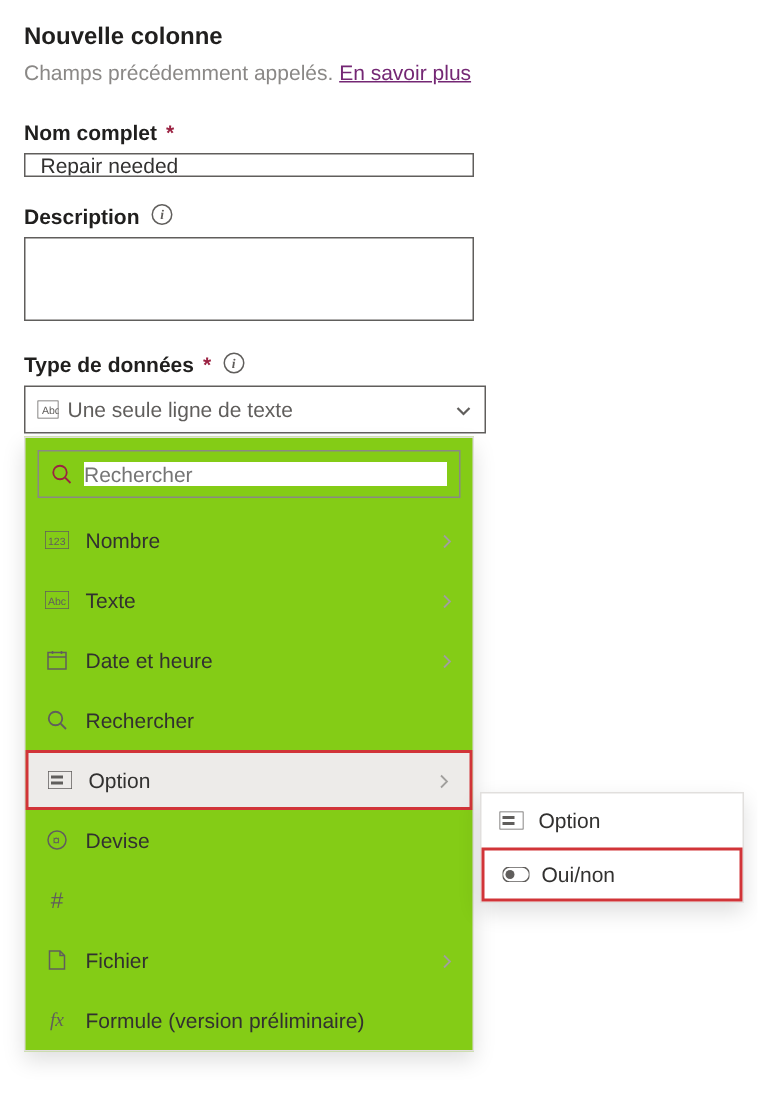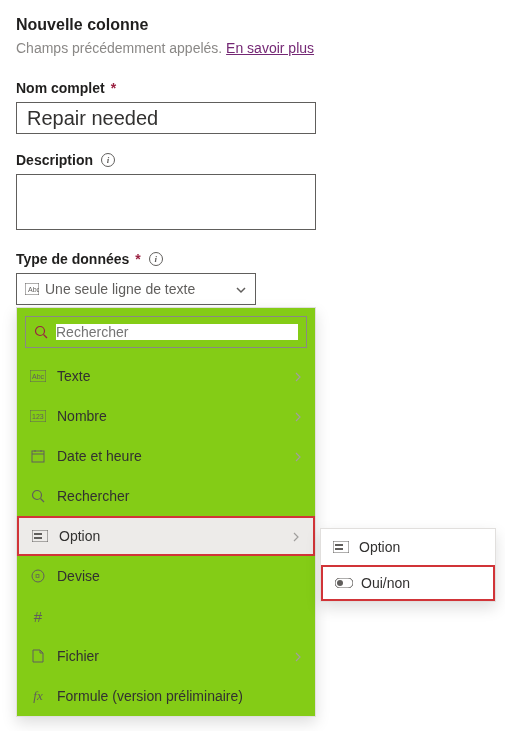--- a/index.html
+++ b/index.html
@@ -34,21 +34,20 @@
     }
     .field-group {
       margin-bottom: 18px;
     }
     .field-label {
       font-weight: 600;
       font-size: 14px;
       color: #201f1e;
       margin-bottom: 6px;
       display: flex;
-      align-items: center;
       gap: 4px;
       margin-top: 10px;
     }
     .required {
       color: #9b2242;
       margin-left: 2px;
     }
     .info-icon {
       color: #605e5c;
       width: 14px;
@@ -58,38 +57,38 @@
       justify-content: center;
       border: 1px solid #605e5c;
       border-radius: 50%;
       font-size: 9px;
       font-style: italic;
       font-family: serif;
       margin-left: 4px;
     }
     .text-input {
       width: 300px;
-      height: 32px;
+      height: 16px;
       border: 1px solid #605e5c;
       padding: 4px 10px;
-      font-size: 20px;
+      font-size: 14px;
       color: #323130;
       outline: none;
     }
     .textarea-input {
       width: 300px;
       height: 56px;
       border: 1px solid #605e5c;
       padding: 6px 10px;
       font-size: 14px;
       resize: none;
       outline: none;
     }
     .select-box {
-      width: 240px;
+      width: 308px;
       height: 32px;
       border: 1px solid #605e5c;
       display: flex;
       align-items: center;
       padding: 0 8px;
       color: #605e5c;
       cursor: pointer;
       position: relative;
     }
     .select-box .sel-icon {
@@ -244,39 +243,39 @@
             <line x1="9.5" y1="9.5" x2="13" y2="13" stroke="#9b2242" stroke-width="1.2"></line>
           </svg>
       </span>
       <input type="text" placeholder="Rechercher" style="">
     </div>
 
     <div class="dropdown-item">
       <span class="item-icon">
         <svg width="16" height="12" viewBox="0 0 16 12">
             <rect x="0" y="0" width="16" height="12" fill="none" stroke="#605e5c" stroke-width="1"></rect>
-            <text x="2" y="9" font-size="7" fill="#605e5c">Abc</text>
-          </svg>
-      </span>
-      <span>Texte</span>
+            <text x="2" y="9" font-size="7" fill="#605e5c">123</text>
+          </svg>
+      </span>
+      <span>Nombre</span>
       <span class="chevron-right">
         <svg width="10" height="10" viewBox="0 0 10 10">
             <path d="M3 1 L7 5 L3 9" fill="none" stroke="#a19f9d" stroke-width="1.2"></path>
           </svg>
       </span>
     </div>
 
     <div class="dropdown-item">
       <span class="item-icon">
         <svg width="16" height="12" viewBox="0 0 16 12">
             <rect x="0" y="0" width="16" height="12" fill="none" stroke="#605e5c" stroke-width="1"></rect>
-            <text x="2" y="9" font-size="7" fill="#605e5c">123</text>
-          </svg>
-      </span>
-      <span>Nombre</span>
+            <text x="2" y="9" font-size="7" fill="#605e5c">Abc</text>
+          </svg>
+      </span>
+      <span>Texte</span>
       <span class="chevron-right">
         <svg width="10" height="10" viewBox="0 0 10 10">
             <path d="M3 1 L7 5 L3 9" fill="none" stroke="#a19f9d" stroke-width="1.2"></path>
           </svg>
       </span>
     </div>
 
     <div class="dropdown-item">
       <span class="item-icon">
         <svg width="14" height="14" viewBox="0 0 14 14">

